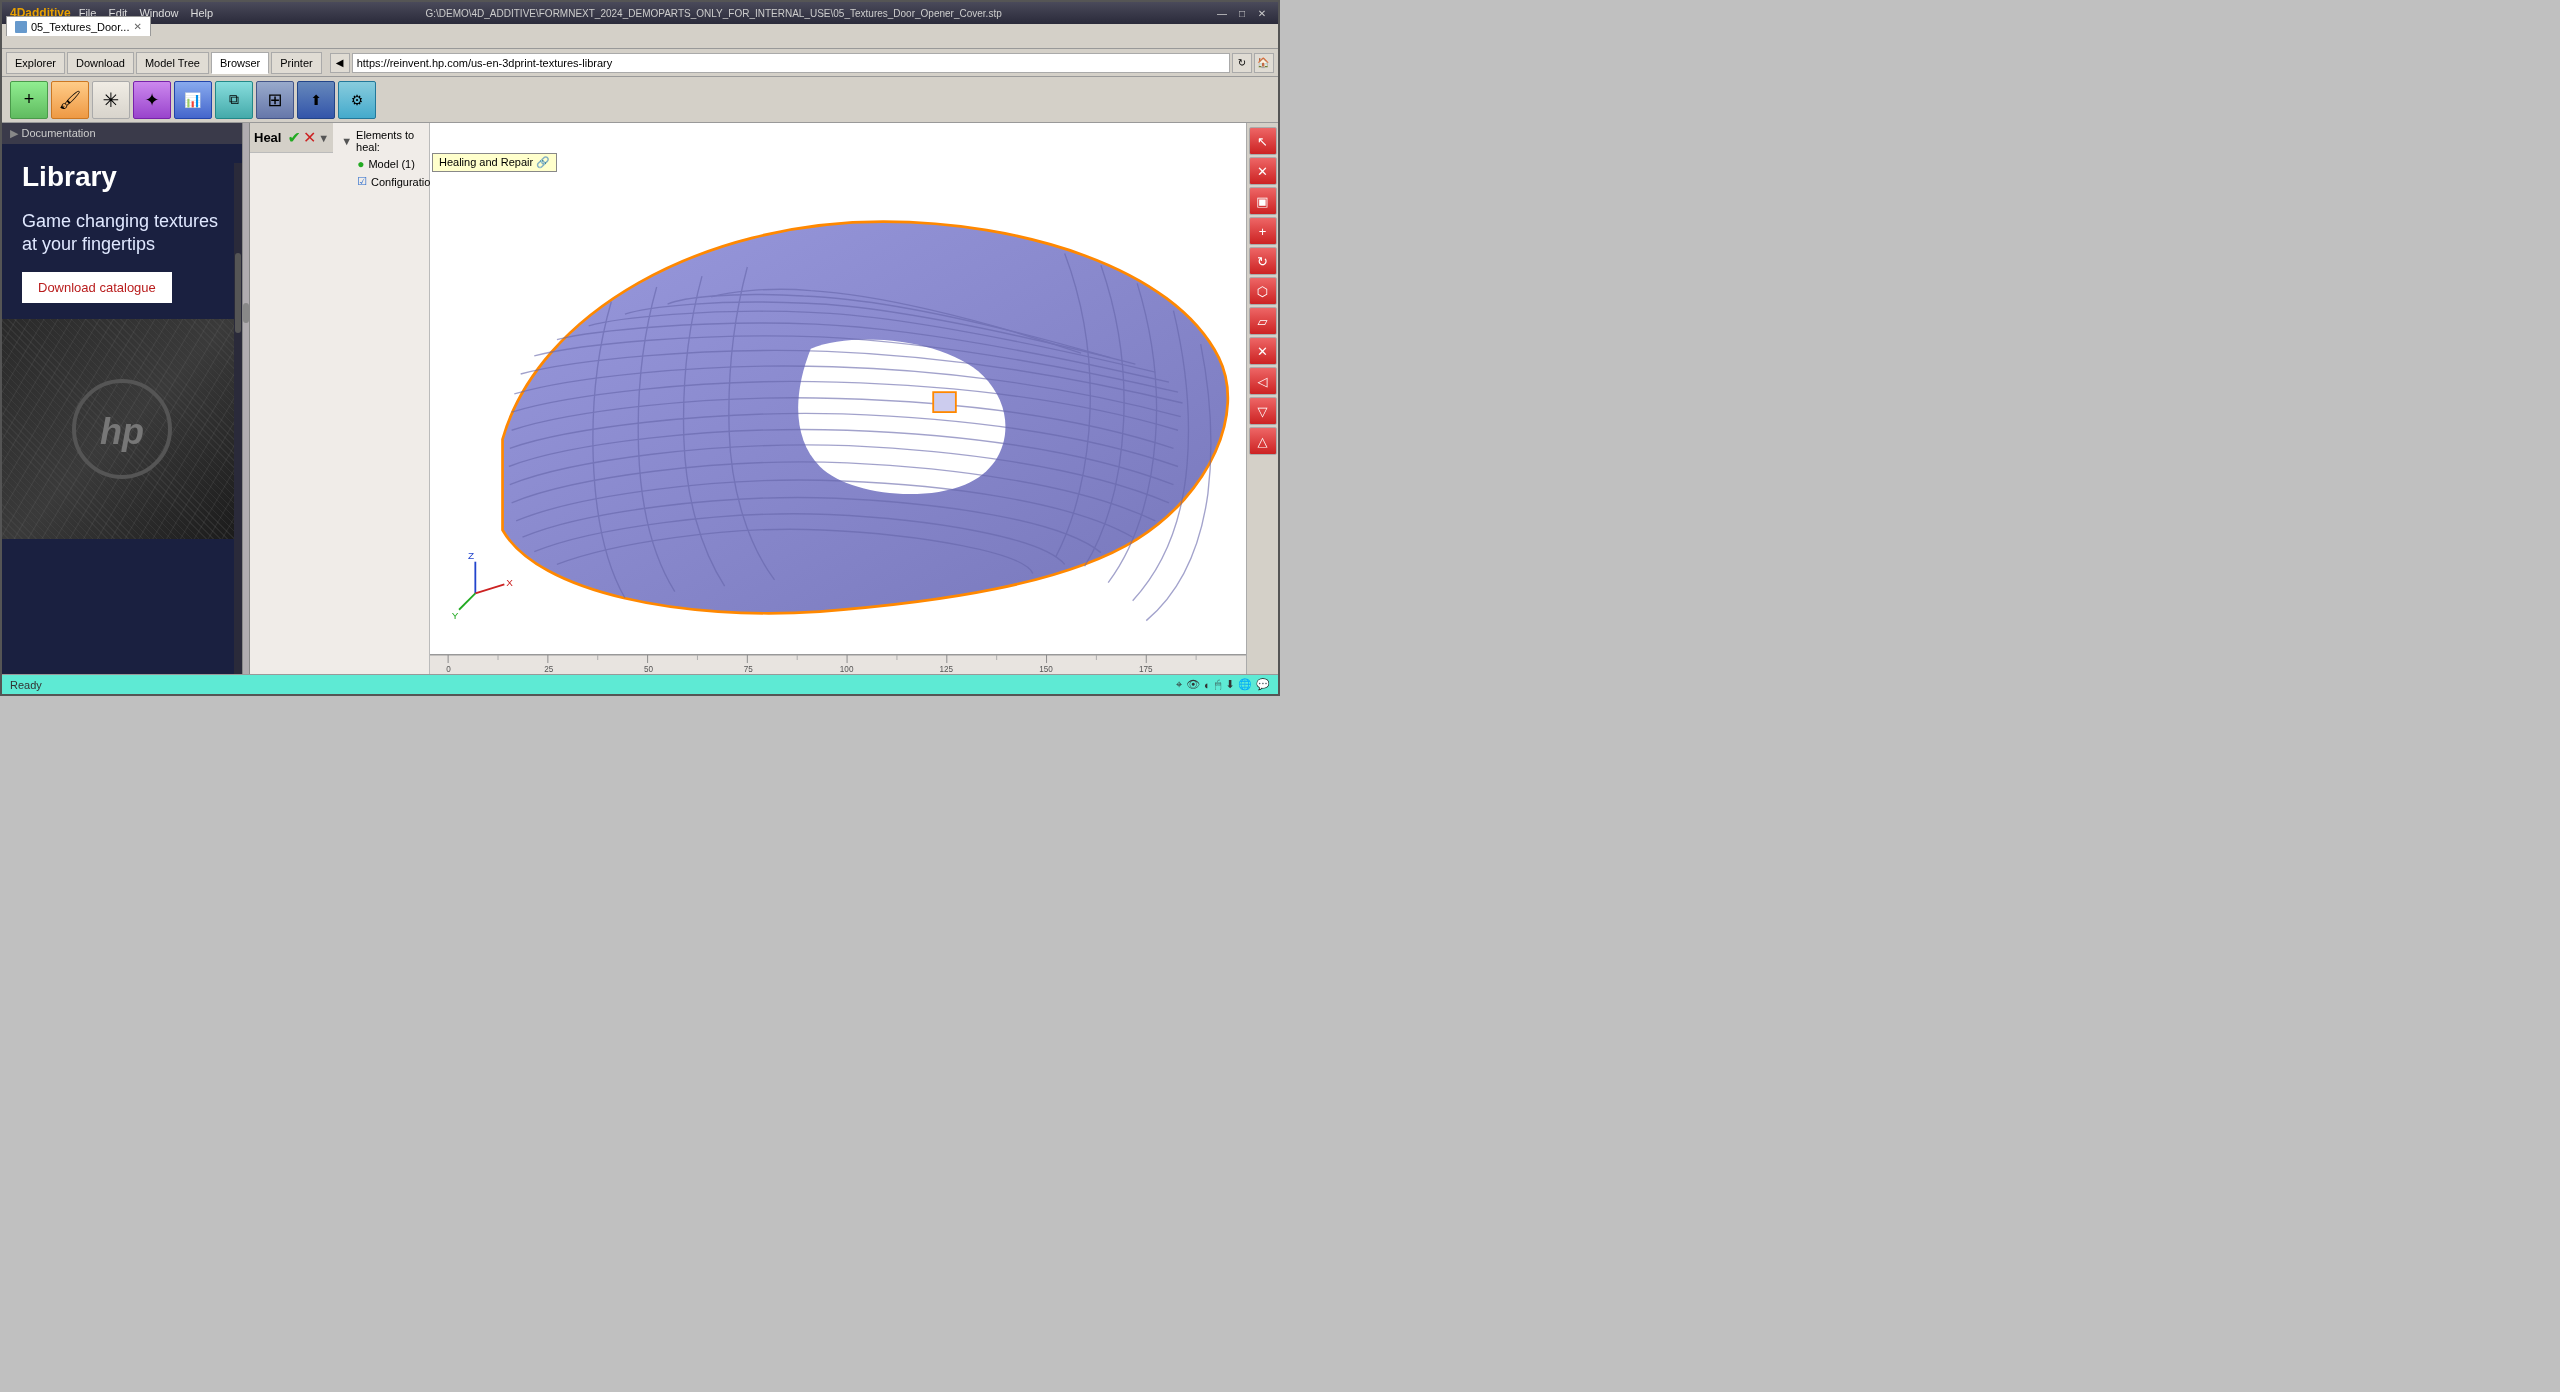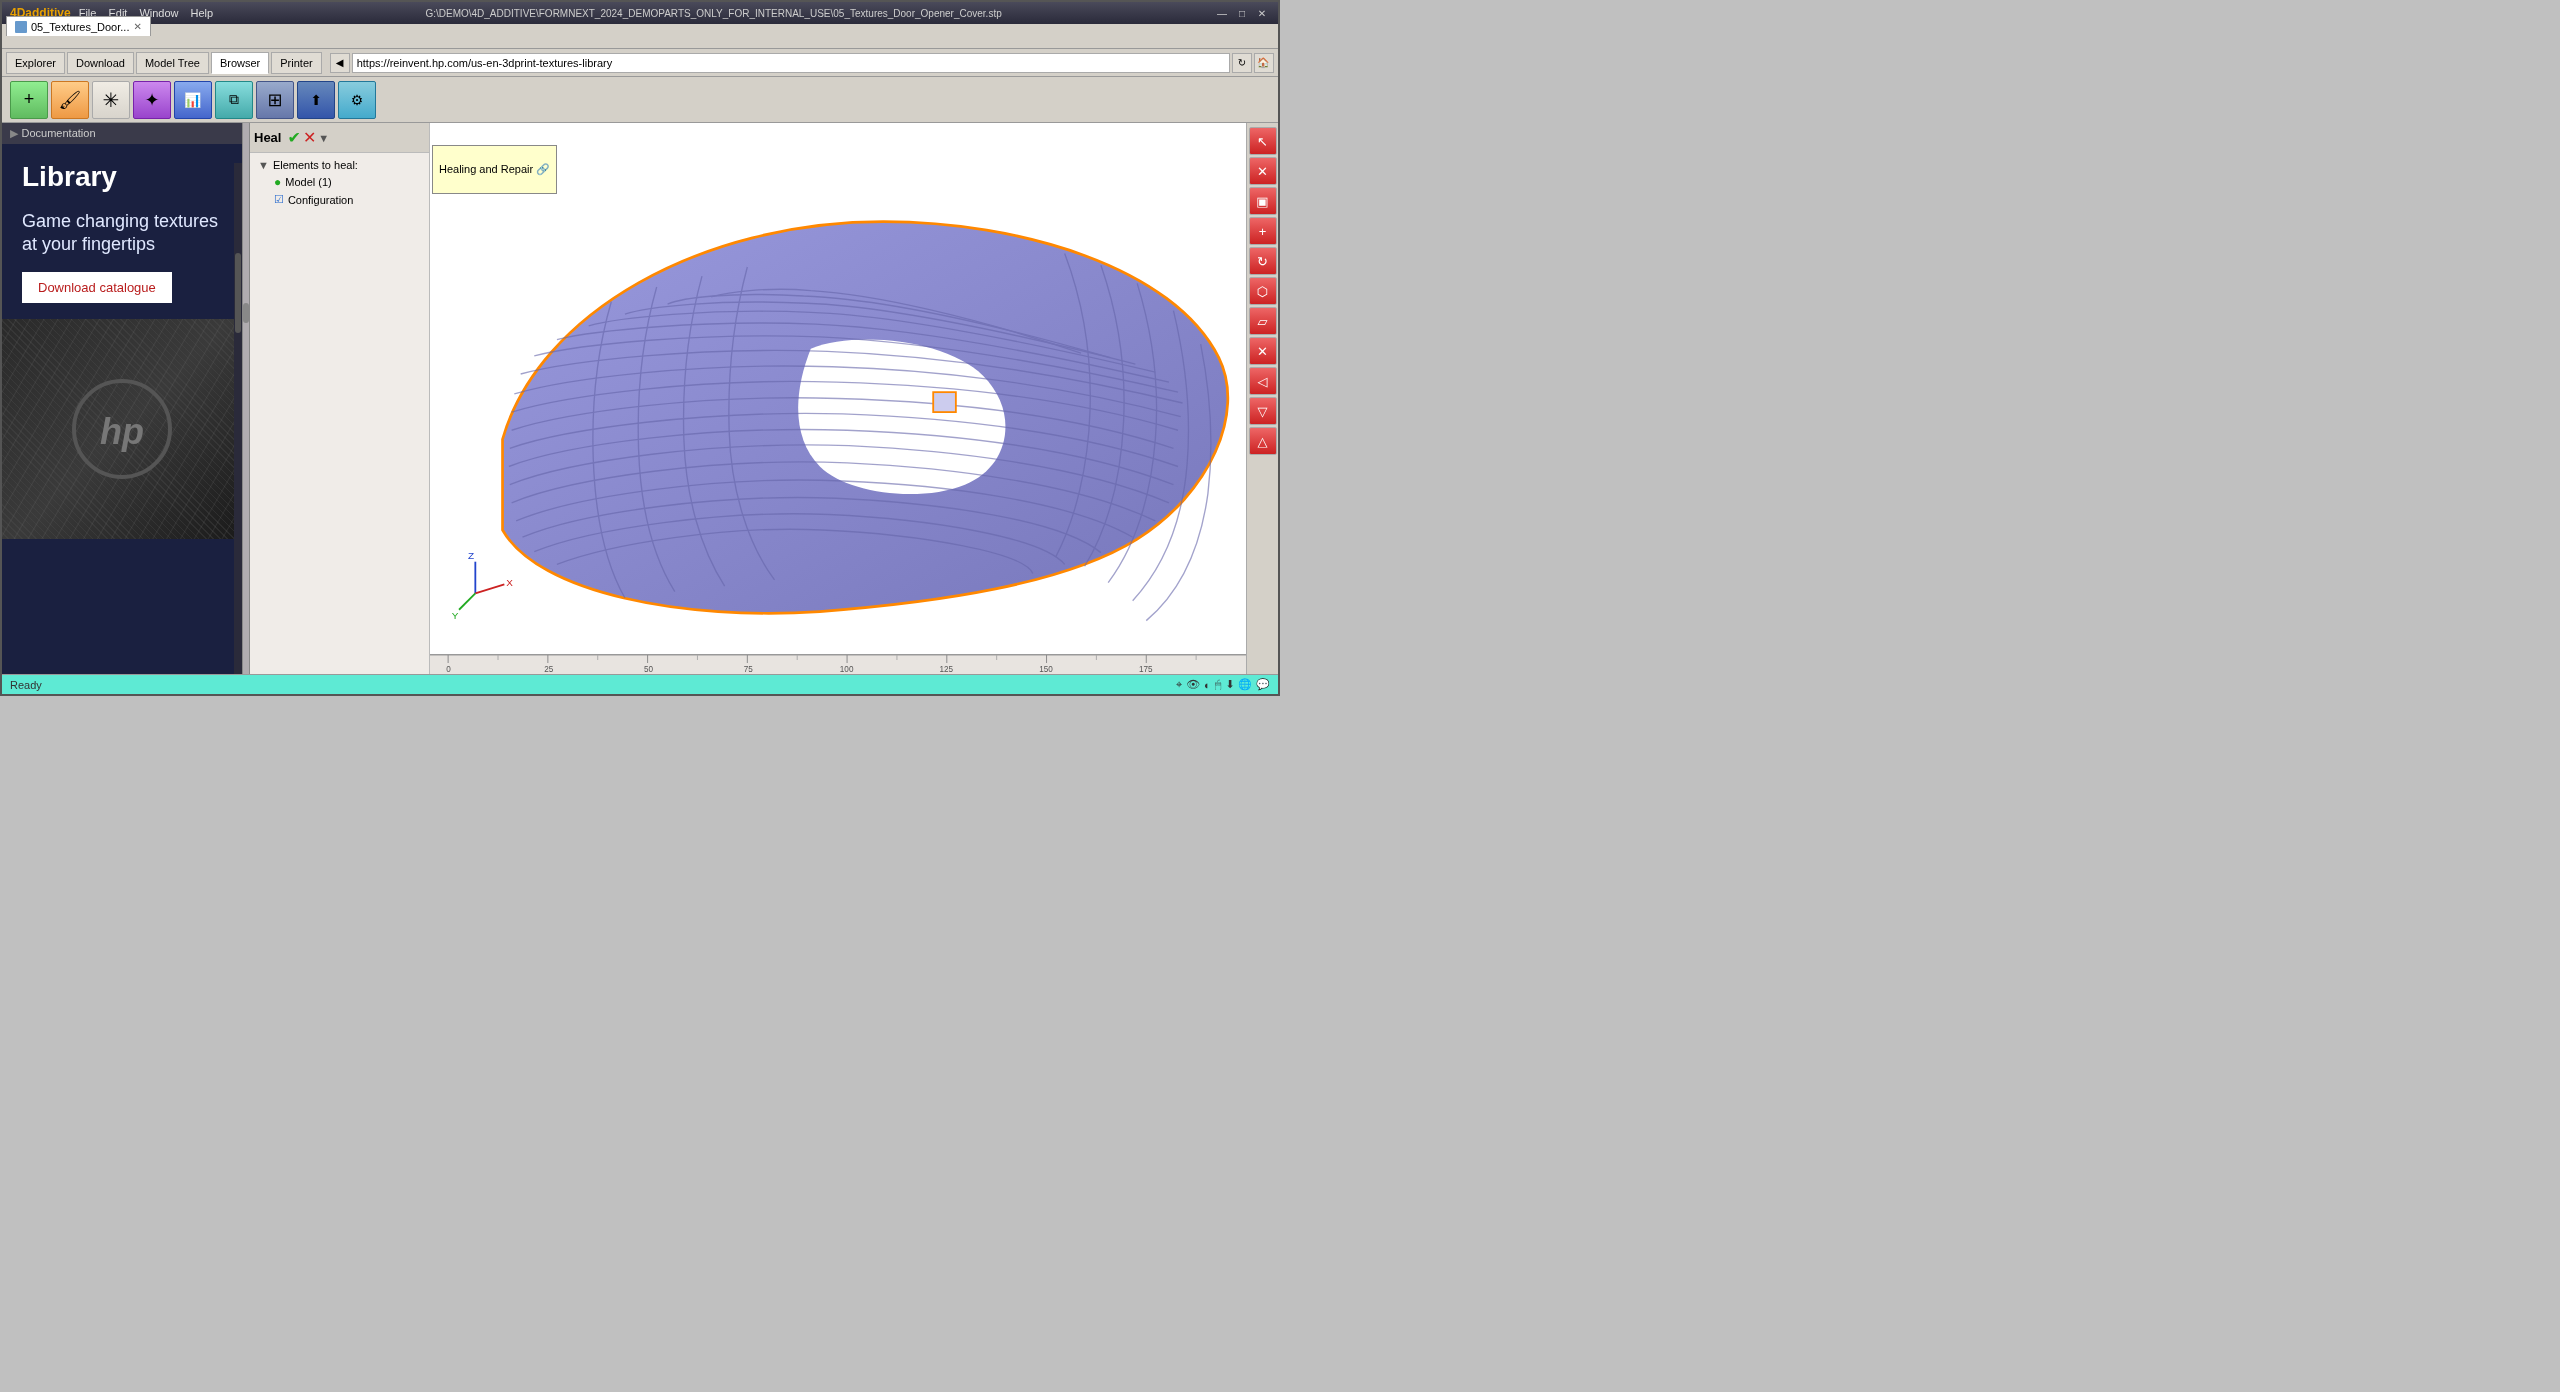--- a/index.html
+++ b/index.html
@@ -172,21 +172,20 @@
       background: #888;
       margin-top: 180px;
       border-radius: 3px;
     }
 
     
     .left-panel {
       width: 180px;
       background: #f0ece8;
       display: flex;
-      flex-direction: column;
       border-right: 1px solid #bbb;
       flex-shrink: 0;
     }
     .panel-toolbar {
       background: #d4d0c8;
       height: 30px;
       border-bottom: 1px solid #bbb;
       display: flex;
       align-items: center;
       padding: 0 4px;
@@ -257,25 +256,25 @@
       display: flex;
       align-items: center;
       padding: 0 8px;
       font-size: 11px;
       color: #333;
     }
 
     
     .tooltip-label {
       position: absolute;
-      top: 68px;
+      top: 76px;
       left: 430px;
       background: #ffffcc;
       border: 1px solid #888;
-      padding: 17px 6px;
+      padding: 2px 6px;
       font-size: 11px;
       white-space: nowrap;
       z-index: 100;
     }
 
     
     .ruler {
       background: #e8e4e0;
       height: 20px;
       border-top: 1px solid #999;

